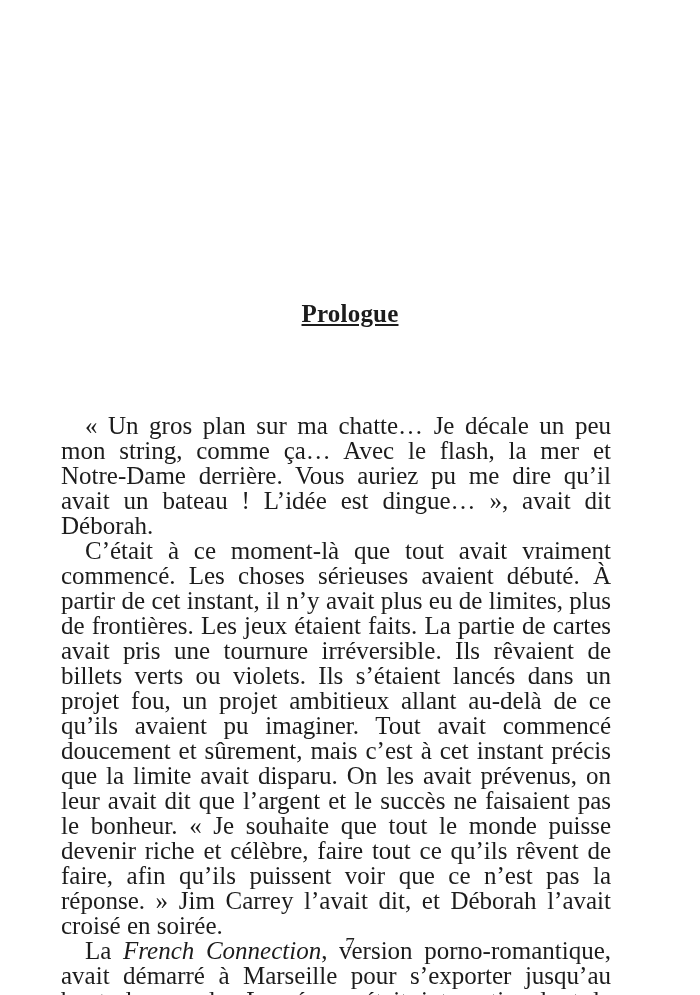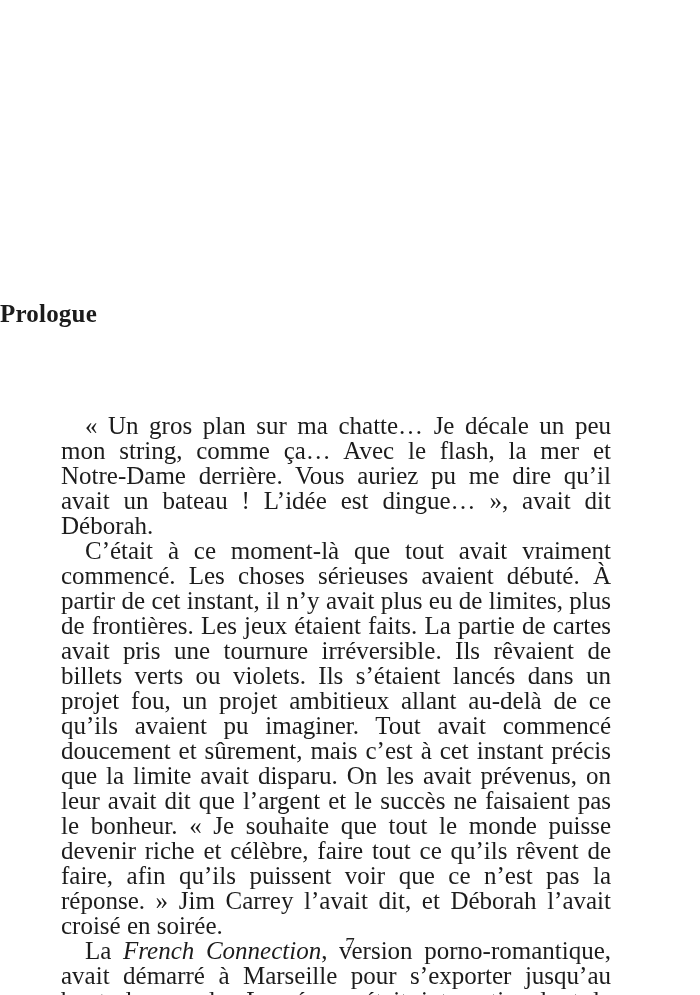--- a/index.html
+++ b/index.html
@@ -15,24 +15,26 @@
     overflow: hidden;
     font-family: "Liberation Serif", "DejaVu Serif", serif;
     color: #1c1c1c;
   }
   .chapter-title {
     position: absolute;
     top: 299px;
     left: 0;
     right: 0;
     margin: 0;
+    text-align: center;
     font-size: 25px;
     line-height: 29px;
     font-weight: 700;
     letter-spacing: 0.2px;
+    text-decoration: underline;
   }
   .text-block {
     position: absolute;
     top: 413px;
     left: 61px;
     width: 550px;
     font-size: 25px;
     line-height: 25px;
     text-align: justify;
   }

